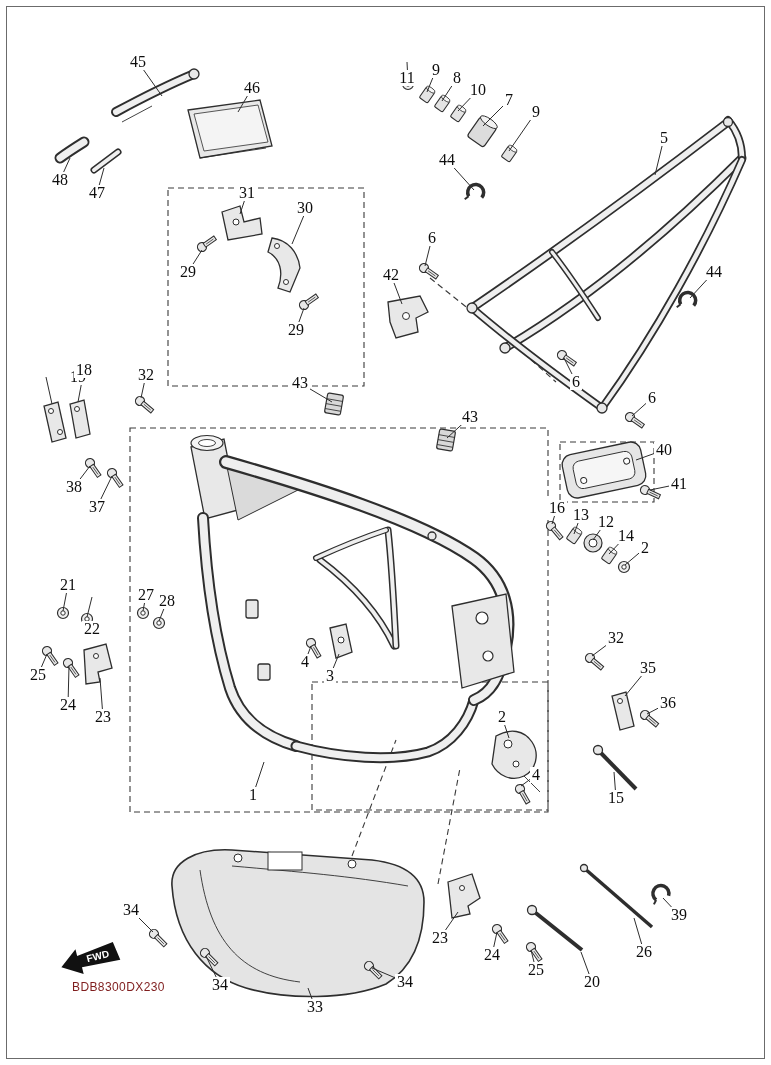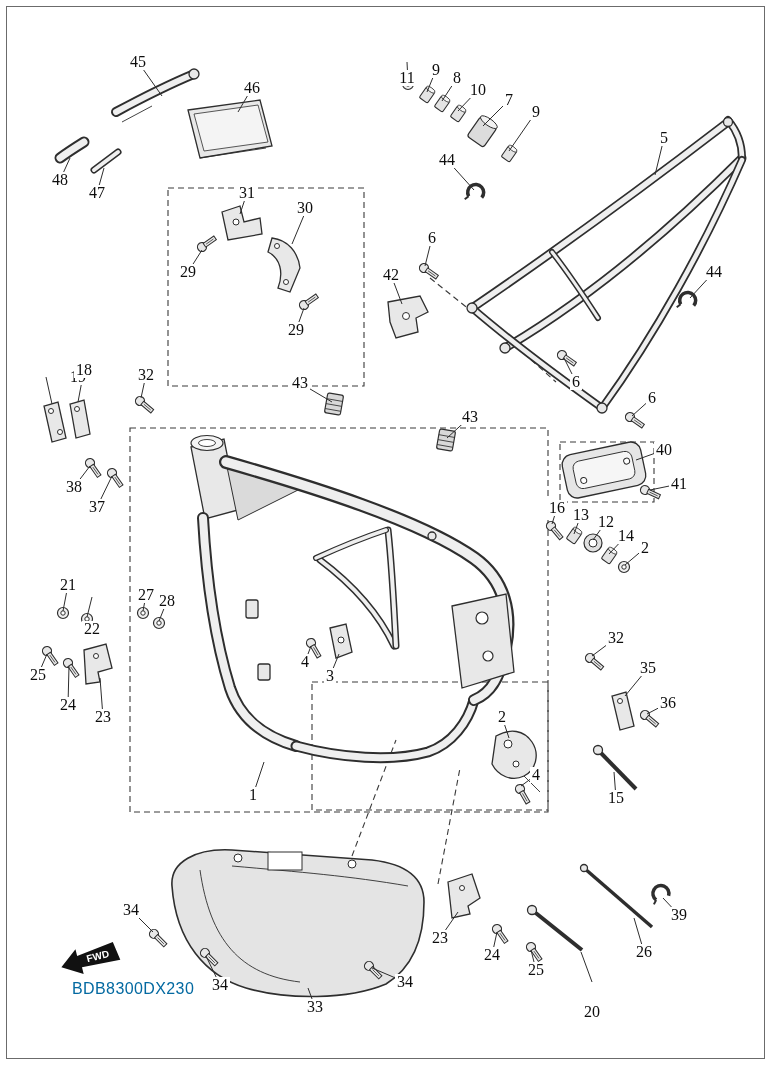--- a/index.html
+++ b/index.html
@@ -2,21 +2,21 @@
 <html><head>
 <meta charset="utf-8">
 <style>
   html,body{margin:0;padding:0;background:#fff;}
   .canvas{position:relative;width:771px;height:1065px;background:#ffffff;
           font-family:"Liberation Serif",serif;overflow:hidden;}
   svg.layer{position:absolute;left:0;top:0;}
   .callout{position:absolute;transform:translate(-50%,-50%);font-size:16px;line-height:1;
            color:#0d0d0d;background:#ffffff;padding:0 2px;user-select:none;cursor:pointer;}
   .part-code{position:absolute;left:72px;top:980px;font-family:"Liberation Sans",sans-serif;
-             font-size:16px;letter-spacing:.4px;color:#0369a1;}
+             font-size:12px;letter-spacing:.4px;color:#7f1d1d;}
   
   .to{fill:none;stroke:#2e2e2e;stroke-linecap:round;stroke-linejoin:round;}
   .ti{fill:none;stroke:#efefef;stroke-linecap:round;stroke-linejoin:round;}
   .pt{fill:#e8e8e8;stroke:#2e2e2e;stroke-width:1.3;}
   .dash{fill:none;stroke:#3a3a3a;stroke-width:1.1;stroke-dasharray:6 4;}
   .thin{fill:none;stroke:#2e2e2e;stroke-width:.9;}
 </style>
 </head>
 <body>
 
@@ -373,19 +373,19 @@
       <div class="callout" style="left: 536px; top: 775px;">4</div>
       <div class="callout" style="left: 616px; top: 798px;">15</div>
       <div class="callout" style="left: 253px; top: 795px;">1</div>
       <div class="callout" style="left: 131px; top: 910px;">34</div>
       <div class="callout" style="left: 679px; top: 915px;">39</div>
       <div class="callout" style="left: 440px; top: 938px;">23</div>
       <div class="callout" style="left: 644px; top: 952px; text-align: center;">26</div>
       <div class="callout" style="left: 492px; top: 955px;">24</div>
       <div class="callout" style="left: 220px; top: 985px;">34</div>
       <div class="callout" style="left: 536px; top: 970px;">25</div>
-      <div class="callout" style="left: 592px; top: 982px; margin-top: 30px;">20</div>
+      <div class="callout" style="left: 592px; top: 982px;">20</div>
       <div class="callout" style="left: 315px; top: 1007px;">33</div>
       <div class="callout" style="left: 405px; top: 982px;">34</div>
     </div>
 
   <div class="part-code">BDB8300DX230</div>
 </div>
 
 </body></html>

